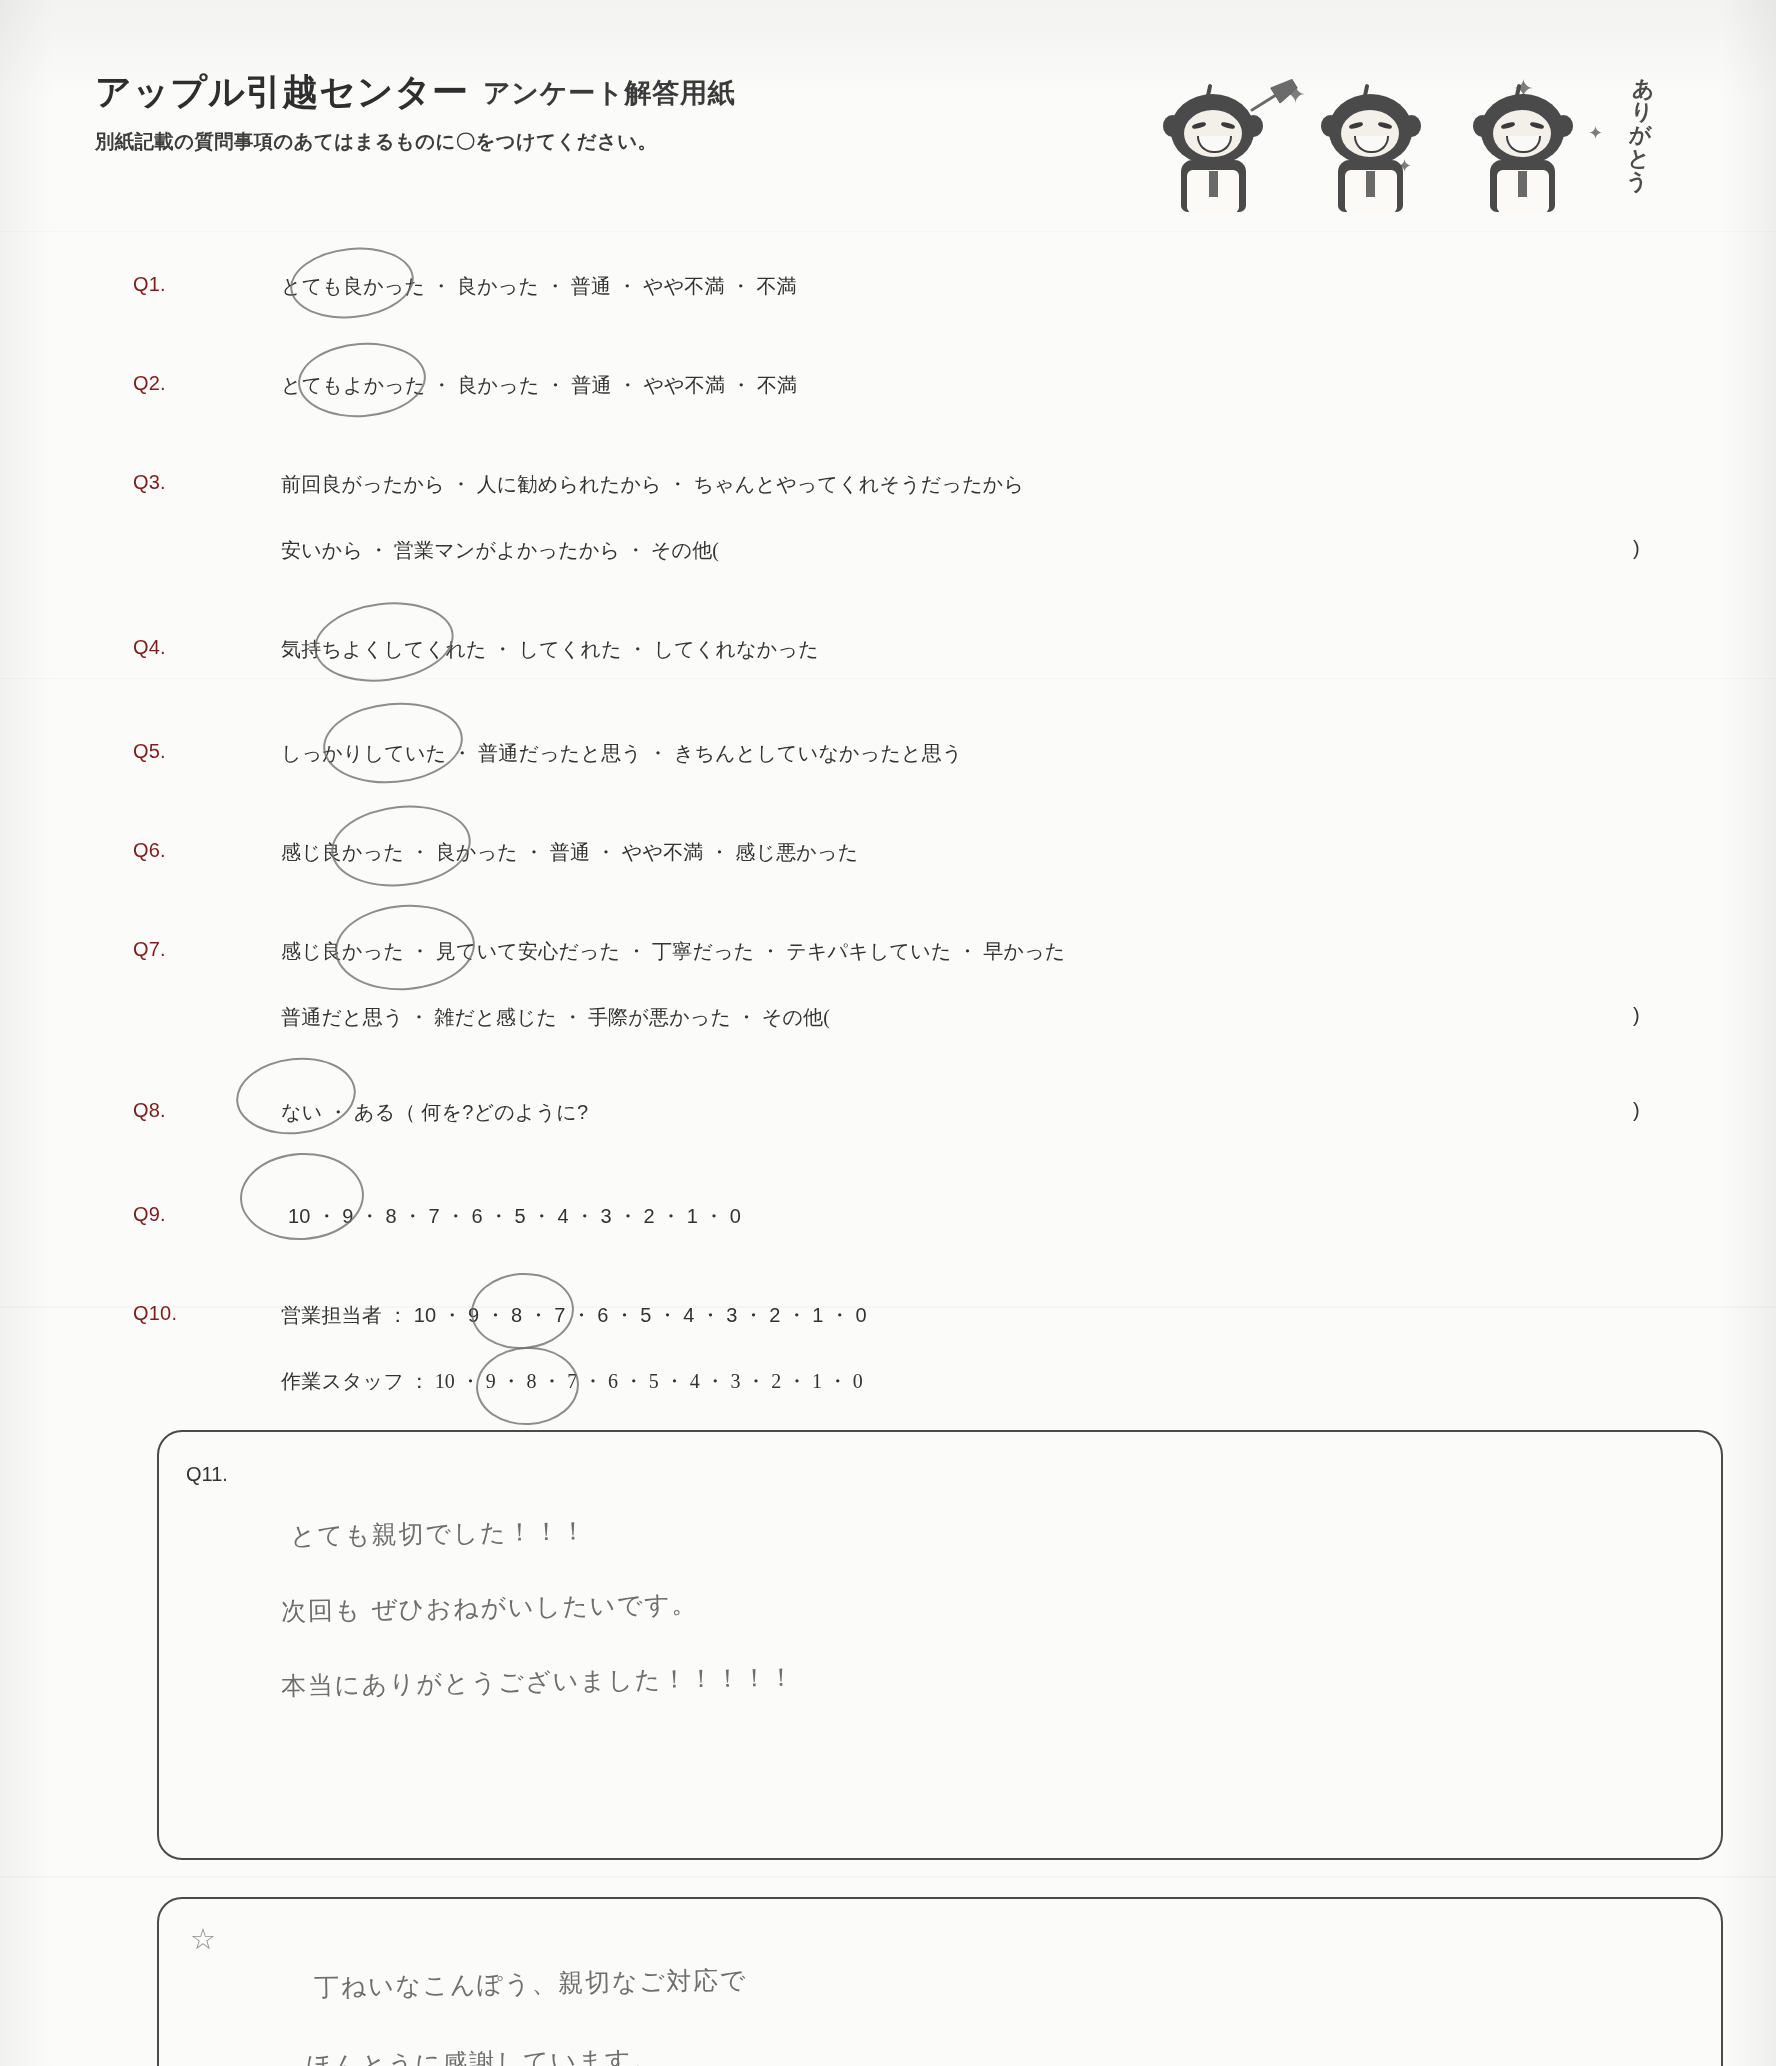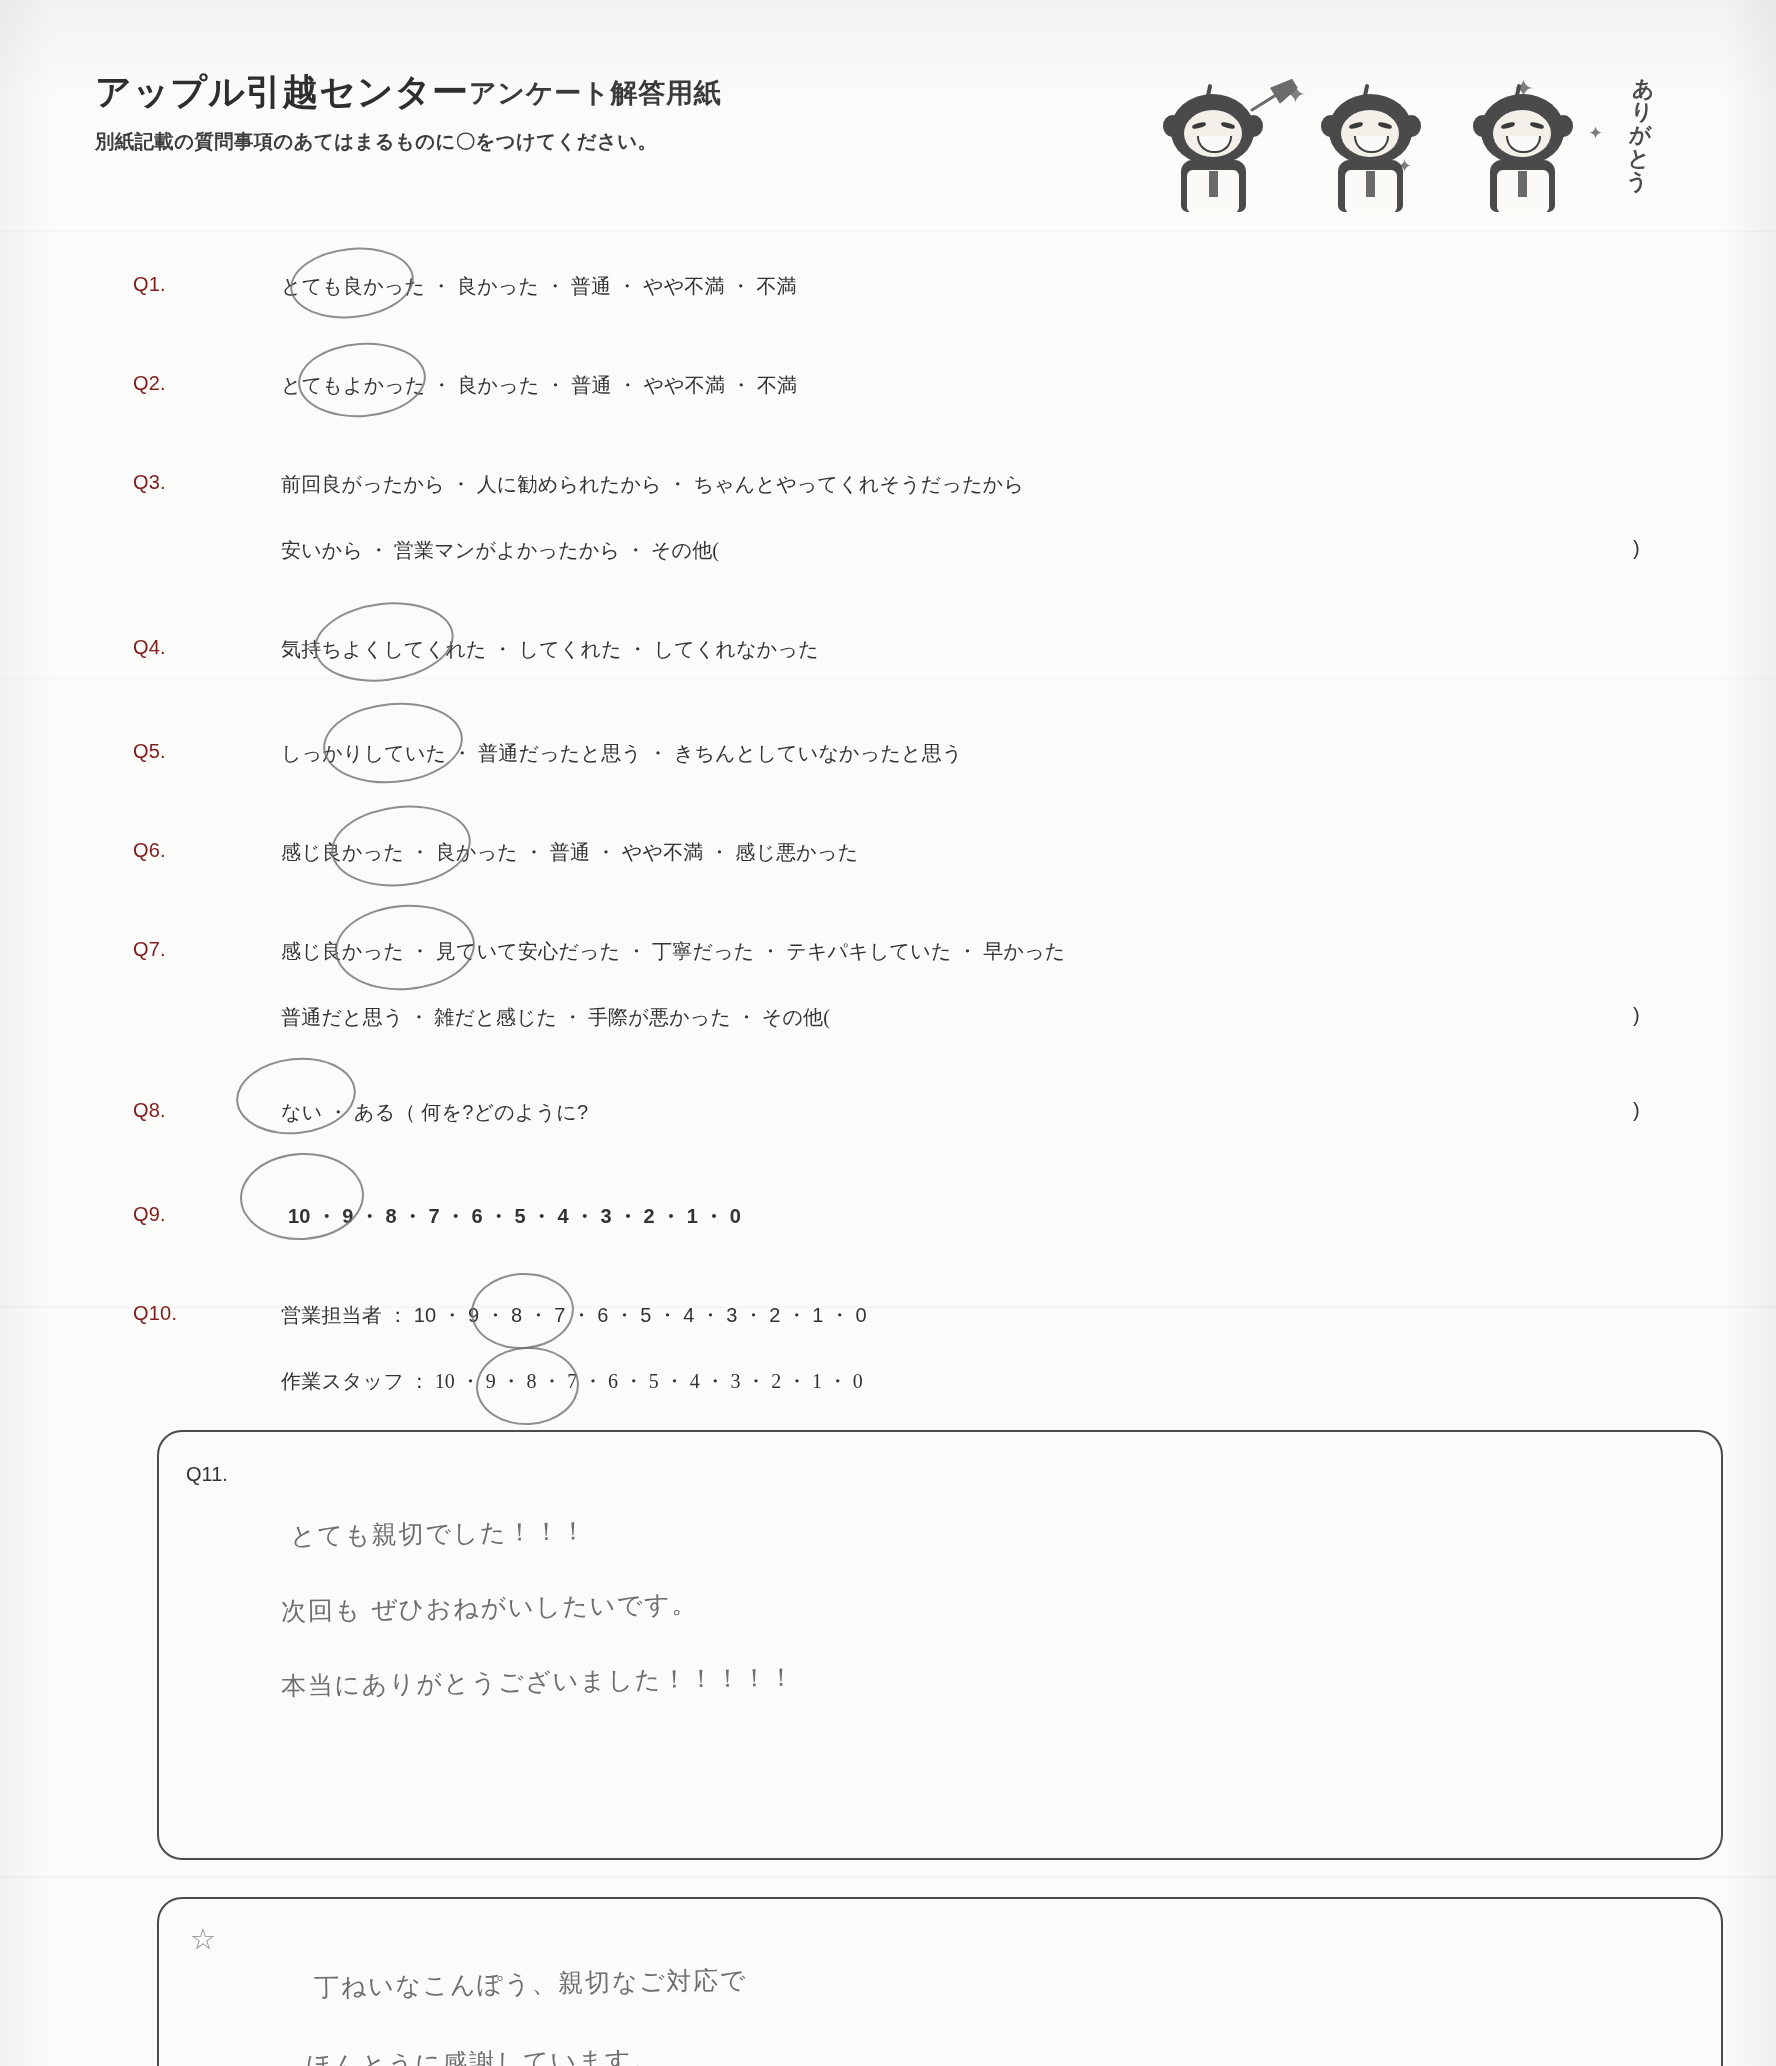--- a/index.html
+++ b/index.html
@@ -56,20 +56,21 @@
     display: inline-block;
     vertical-align: middle;
   }
   .form-title {
     font-size: 27px;
     font-weight: bold;
     letter-spacing: 0.8px;
     color: #3a3a3a;
     display: inline-block;
     vertical-align: middle;
+    margin-left: 14px;
   }
   .subtitle {
     margin-top: 10.7px;
     font-size: 19.4px;
     color: #3d3d3d;
     letter-spacing: 0.4px;
     font-weight: bold;
   }
 
   
@@ -381,21 +382,21 @@
   </div>
 
   <div class="qrow" style="top:1070px;">
     <span class="qlabel">Q8.</span>
     <span class="qtext">ない ・ ある（ 何を?どのように?</span>
     <span class="paren-right">)</span>
   </div>
 
   <div class="qrow" style="top:1174px;">
     <span class="qlabel">Q9.</span>
-    <span class="qtext" style="left:238px;font-weight:bold;">10 ・ 9 ・ 8 ・ 7 ・ 6 ・ 5 ・ 4 ・ 3 ・ 2 ・ 1 ・ 0</span>
+    <span class="qtext" style="left:238px;">10 ・ 9 ・ 8 ・ 7 ・ 6 ・ 5 ・ 4 ・ 3 ・ 2 ・ 1 ・ 0</span>
   </div>
 
   <div class="qrow" style="top:1273px;">
     <span class="qlabel">Q10.</span>
     <span class="qtext">営業担当者 ： 10 ・ 9 ・ 8 ・ 7 ・ 6 ・ 5 ・ 4 ・ 3 ・ 2 ・ 1 ・ 0</span>
   </div>
   <div class="qrow" style="top:1339px;">
     <span class="qtext second">作業スタッフ ： 10 ・ 9 ・ 8 ・ 7 ・ 6 ・ 5 ・ 4 ・ 3 ・ 2 ・ 1 ・ 0</span>
   </div>
 

